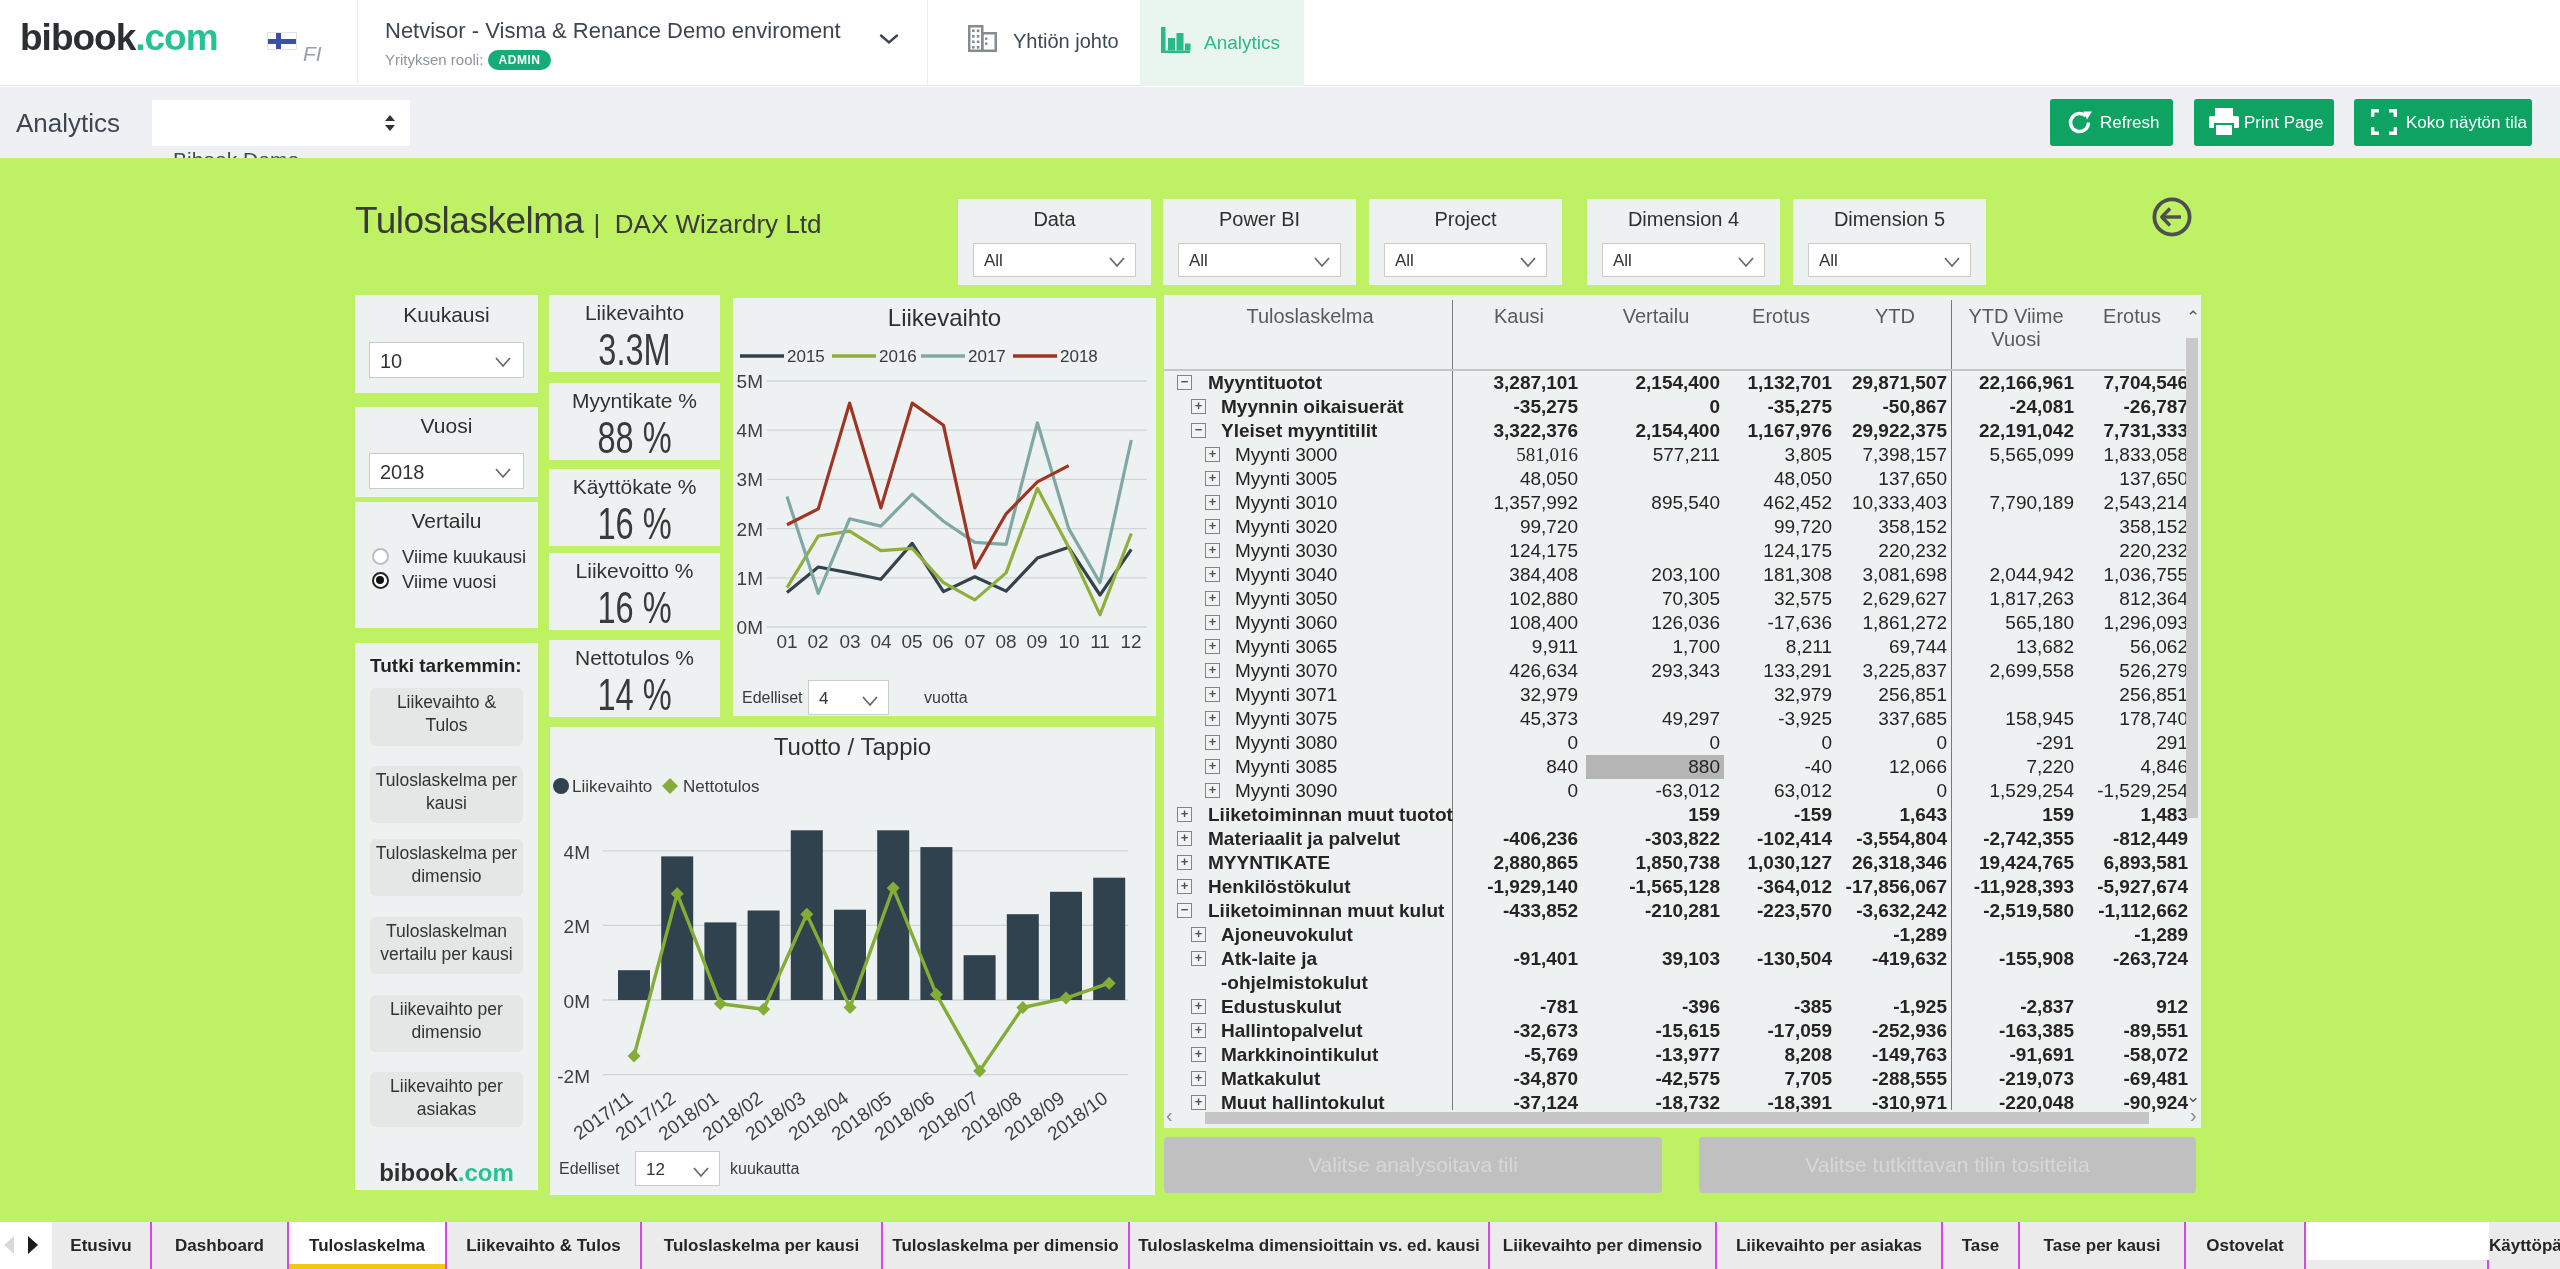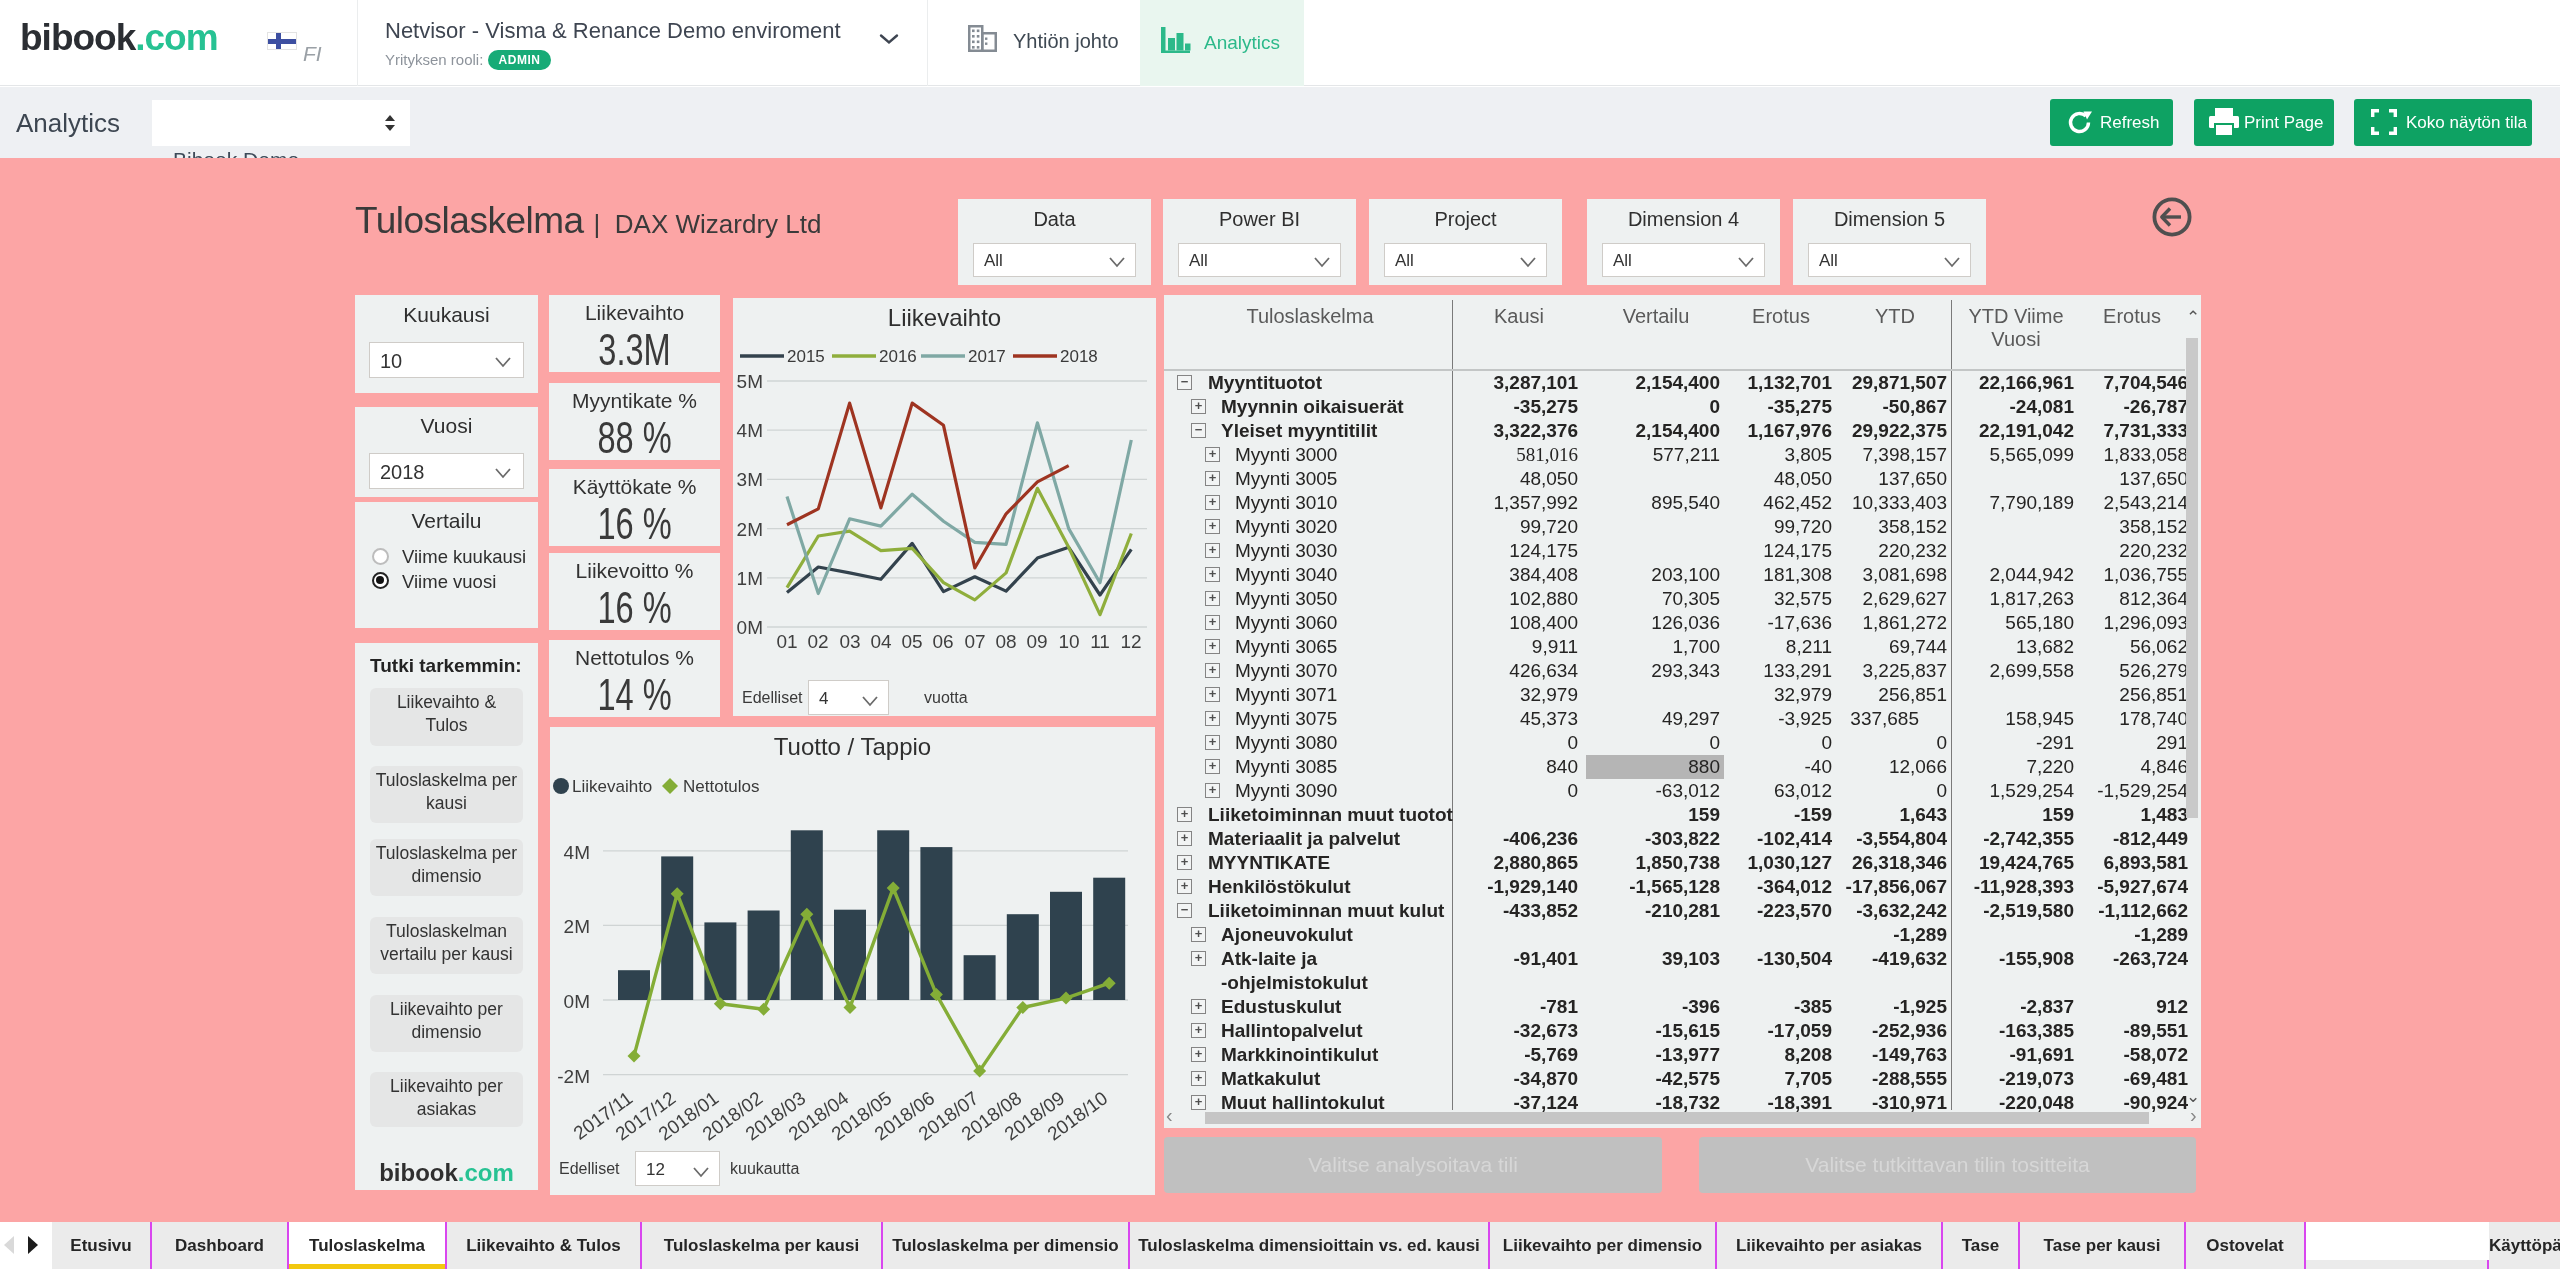--- a/index.html
+++ b/index.html
@@ -17,21 +17,21 @@
 #antab{position:absolute;left:1140px;top:0;width:164px;height:86px;background:#e9f6ef;}
 #antab span{position:absolute;left:64px;top:32px;font-size:19px;color:#2cb98a;}
 
 #subbar{position:absolute;left:0;top:87px;width:2560px;height:71px;background:#eef0f3;}
 #subbar h1{position:absolute;left:16px;top:21px;font-size:26px;font-weight:400;color:#3d4651;}
 #bdemo{position:absolute;left:152px;top:13px;width:258px;height:46px;background:#fff;}
 #bdemo .t{position:absolute;left:21px;top:12px;font-size:21px;color:#3e4b59;margin-top:36px;}
 .gbtn{position:absolute;top:99px;height:47px;background:#0ea263;border-radius:3px;color:#fff;font-size:17px;white-space:nowrap;}
 .gbtn .lab{position:absolute;top:14px;}
 
-#main{position:absolute;left:0;top:158px;width:2560px;height:1064px;background:#fca5a5;}
+#main{position:absolute;left:0;top:158px;width:2560px;height:1064px;background:#bef264;}
 #title{position:absolute;left:355px;top:42px;color:#333;}
 #title .big{font-size:37px;font-weight:400;color:#3a3a3a;letter-spacing:-0.5px;}
 #title .small{font-size:26px;color:#3a3a3a;}
 .fbox{position:absolute;top:41px;width:193px;height:86px;background:#eef1f1;}
 .fbox .ft{position:absolute;top:9px;left:0;width:100%;text-align:center;font-size:20px;color:#2f2f2f;}
 .fsel{position:absolute;left:15px;top:44px;right:15px;height:34px;background:#fff;border:1px solid #cfccc8;}
 .fsel .v{position:absolute;left:10px;top:7px;font-size:17px;color:#333;}
 .panel{position:absolute;background:#eef1f1;}
 .ptitle{position:absolute;left:0;width:100%;text-align:center;font-size:21px;color:#2f2f2f;}
 .chev{position:absolute;width:16px;height:16px;}
@@ -510,21 +510,21 @@
           <div class="num" style="left:518px;width:150px;">32,979</div>
           <div class="num" style="left:633px;width:150px;">256,851</div>
           <div class="num" style="left:874px;width:150px;">256,851</div>
         </div>
         <div class="row" style="left:0;top:336px;width:1024px;">
           <div class="eic" style="left:41px;">+</div>
           <div class="lbl" style="left:71px;">Myynti 3075</div>
           <div class="num" style="left:264px;width:150px;">45,373</div>
           <div class="num" style="left:406px;width:150px;">49,297</div>
           <div class="num" style="left:518px;width:150px;">-3,925</div>
-          <div class="num" style="left:605px;width:150px;">337,685</div>
+          <div class="num" style="left:633px;width:150px;">337,685</div>
           <div class="num" style="left:760px;width:150px;">158,945</div>
           <div class="num" style="left:874px;width:150px;">178,740</div>
         </div>
         <div class="row" style="left:0;top:360px;width:1024px;">
           <div class="eic" style="left:41px;">+</div>
           <div class="lbl" style="left:71px;">Myynti 3080</div>
           <div class="num" style="left:264px;width:150px;">0</div>
           <div class="num" style="left:406px;width:150px;">0</div>
           <div class="num" style="left:518px;width:150px;">0</div>
           <div class="num" style="left:633px;width:150px;">0</div>

